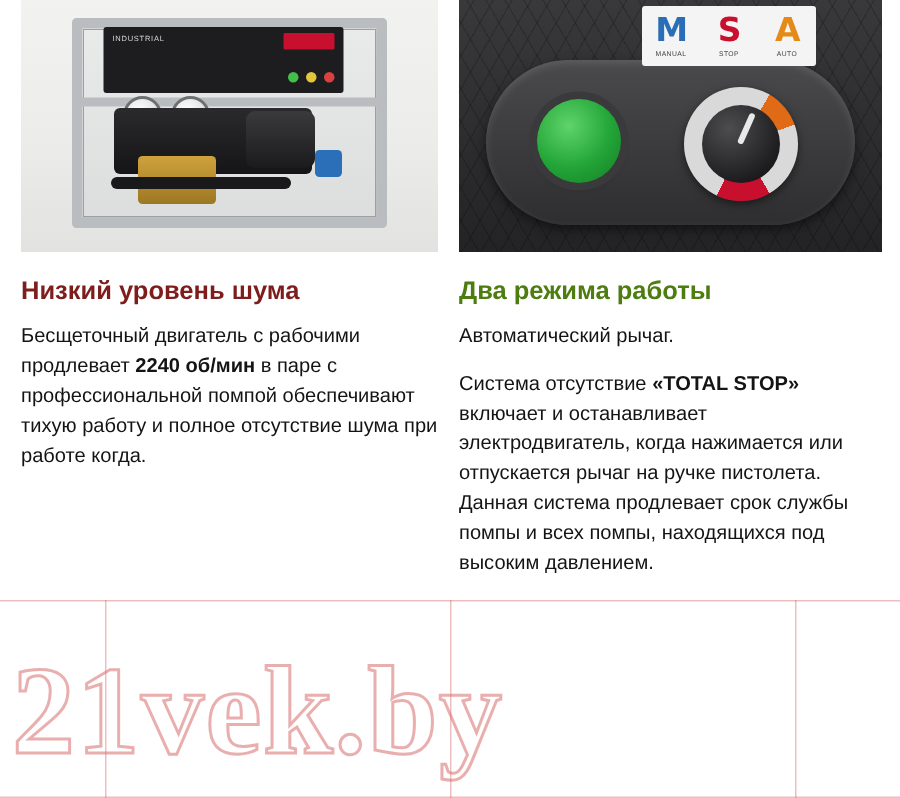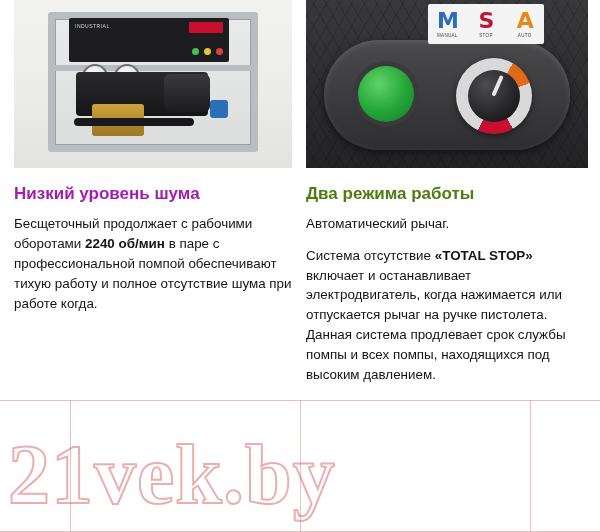--- a/index.html
+++ b/index.html
@@ -248,21 +248,21 @@
   }
   .cp-logo .s1 .big { color:#2a6fb5; }
   .cp-logo .s2 .big { color:#c8102e; }
   .cp-logo .s3 .big { color:#e58a16; }
 
   
   h2.heading {
     margin: 16px 0 10px 0;
     font-size: 17px;
     font-weight: 700;
-    color: #a21caf;
+    color: #7f1d1d;
     line-height: 1.2;
     font-family: "Liberation Sans", sans-serif;
   }
   .col-right h2.heading { color: #4d7c0f; }
   p.body {
     margin: 0 0 13px 0;
     font-size: 13.4px;
     line-height: 1.48;
     color: #141414;
     font-family: "Liberation Sans", sans-serif;
@@ -299,21 +299,21 @@
       <div class="pw-body"></div>
       <div class="pw-cyl"></div>
       <div class="pw-pump"></div>
       <div class="pw-valve"></div>
       <div class="pw-hose"></div>
     </div>
 
     <h2 class="heading">Низкий уровень шума</h2>
 
     <p class="body">
-      <span>Бесщеточный продолжает с рабочими оборотами </span><b>2240 об/мин</b><span> в паре с профессиональной помпой обеспечивают тихую работу и полное отсутствие шума при работе когда.</span>
+      <span>Бесщеточный двигатель с рабочими продлевает </span><b>2240 об/мин</b><span> в паре с профессиональной помпой обеспечивают тихую работу и полное отсутствие шума при работе когда.</span>
     </p>
   </div>
 
   <div class="col col-right">
 
     <div class="photo">
       <div class="cp-bg"></div>
       <div class="cp-plate"></div>
       <div class="cp-green"></div>
       <div class="cp-knob-ring">

